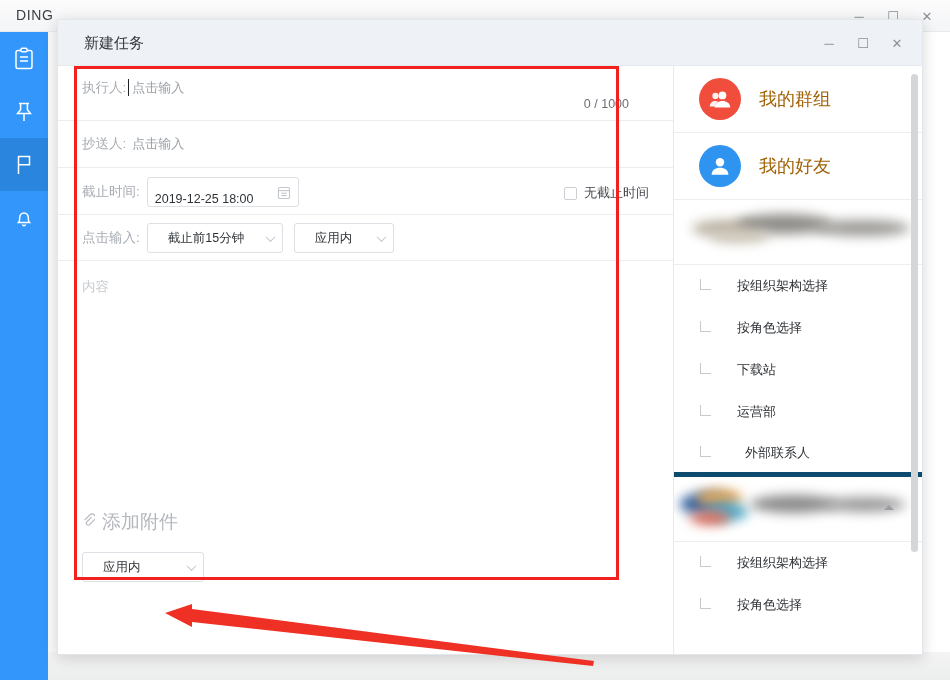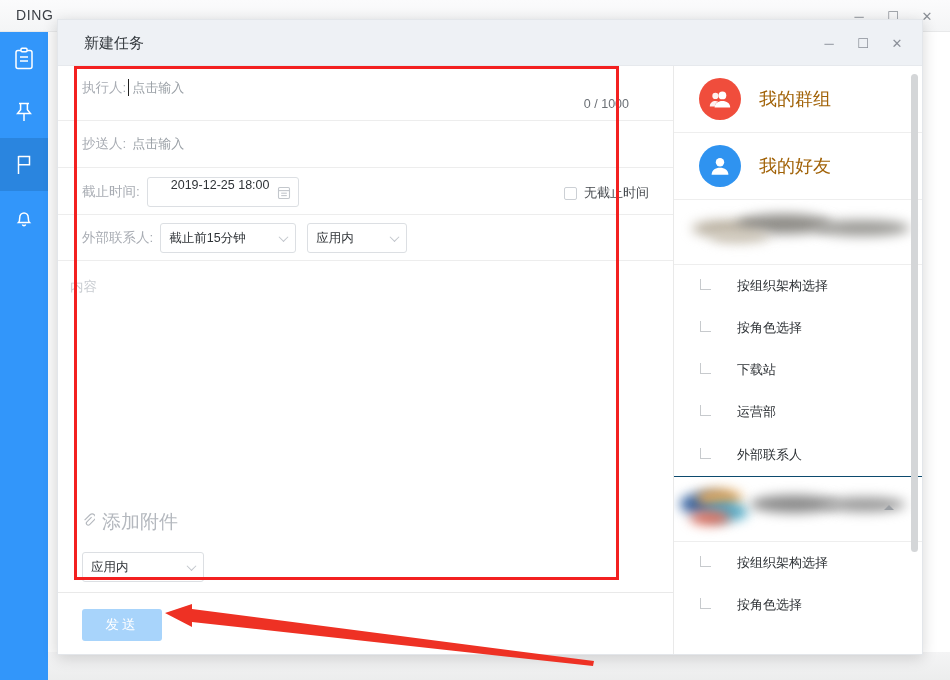--- a/index.html
+++ b/index.html
@@ -120,51 +120,51 @@
     position: absolute; right: 44px; top: 31px;
     font-size: 12.5px; color: #6b7076;
   }
   .row-cc { height: 47px; padding-top: 13px; }
   .row-due { height: 47px; padding-top: 9px; }
   .row-remind { height: 46px; padding-top: 8px; }
 
   .date-box {
     margin-left: 7px; width: 152px; height: 30px;
     border: 1px solid #dcdfe3; border-radius: 3px; background: #fff;
-    display: flex; align-items: flex-start; padding: 0 23px;
+    display: flex; align-items: flex-end; padding: 0 7px;
     position: relative;
   }
   .date-text { font-size: 12.5px; color: #2f3337; }
   .cal-icon { position: absolute; right: 7px; top: 7px; }
 
   .nodue {
     position: absolute; right: 24px; top: 16px;
     display: flex; align-items: center; gap: 7px;
   }
   .cbx {
     width: 13px; height: 13px; border: 1px solid #ccd0d5; border-radius: 2px; background: #fff;
   }
   .nodue-label { font-size: 13px; color: #44484d; }
 
   .sel {
     height: 30px; border: 1px solid #dcdfe3; border-radius: 3px; background: #fff;
-    display: flex; align-items: center; padding: 0 8px; position: relative;
+    display: flex; align-items: center; padding: 0 20px; position: relative;
   }
   .sel-text { font-size: 12.5px; color: #2f3337; }
   .chev {
     position: absolute; right: 8px; top: 11px;
     width: 7px; height: 7px; border-right: 1.3px solid #c2c6cc; border-bottom: 1.3px solid #c2c6cc;
     transform: rotate(45deg) translate(-1px,-1px);
   }
   .sel-remind { margin-left: 7px; width: 136px; }
   .sel-channel { margin-left: 11px; width: 100px; }
 
   .content-area {
     position: absolute; left: 0; top: 195px; right: 0; bottom: 88px;
-    padding: 16px 12px;
+    padding: 16px 24px;
   }
   .content-ph { font-size: 13.5px; color: #c8ccd1; }
 
   .attach-row {
     position: absolute; left: 24px; bottom: 57px;
     display: flex; align-items: center; gap: 7px;
   }
   .attach-text { font-size: 19px; color: #b4b8be; }
 
   .bottom-sel {
@@ -337,21 +337,21 @@
               </span>
             </div>
             <div class="nodue">
               <span class="cbx"></span>
               <span class="nodue-label">无截止时间</span>
             </div>
           </div>
 
           <div class="row row-remind">
             <div class="row-inner">
-              <span class="fld-label" style="line-height:30px">外部联系人:</span>
+              <span class="fld-label" style="line-height:30px">点击输入:</span>
               <span class="sel sel-remind">
                 <span class="sel-text">截止前15分钟</span>
                 <span class="chev"></span>
               </span>
               <span class="sel sel-channel">
                 <span class="sel-text">应用内</span>
                 <span class="chev"></span>
               </span>
             </div>
           </div>
@@ -368,23 +368,20 @@
             </span>
             <span class="attach-text">添加附件</span>
           </div>
 
           <span class="sel bottom-sel">
             <span class="sel-text">应用内</span>
             <span class="chev"></span>
           </span>
         </div>
 
-        <div class="send-bar">
-          <button class="send-btn">发送</button>
-        </div>
       </div>
 
       <div class="right-pane">
 
         <div class="contact-row">
           <span class="avatar av-group">
             <svg width="26" height="26" viewBox="0 0 26 26" fill="#ffffff">
               <circle cx="15.4" cy="9.4" r="3.9"></circle>
               <path d="M7.6 21.5c0-4.2 3.5-6.5 7.8-6.5s7.8 2.3 7.8 6.5z"></path>
               <circle cx="8.4" cy="9.9" r="3.1" opacity=".92"></circle>
@@ -420,21 +417,21 @@
           <span class="tree-label">按角色选择</span>
         </div>
         <div class="tree-row">
           <span class="tree-mark"></span>
           <span class="tree-label">下载站</span>
         </div>
         <div class="tree-row">
           <span class="tree-mark"></span>
           <span class="tree-label">运营部</span>
         </div>
-        <div class="tree-row" style="border-bottom:1px solid #0c4a6e; height:44px;">
+        <div class="tree-row" style="border-bottom:5px solid #0c4a6e; height:44px;gap:8px;">
           <span class="tree-mark"></span>
           <span class="tree-label">外部联系人</span>
         </div>
 
         <div class="blur-block">
           <span class="smudge" style="left:6px; top:16px; width:52px; height:22px; background:#2f5fa0;"></span>
           <span class="smudge" style="left:22px; top:12px; width:46px; height:18px; background:#e0a65a;"></span>
           <span class="smudge" style="left:30px; top:26px; width:44px; height:18px; background:#4fa8c4;"></span>
           <span class="smudge" style="left:16px; top:34px; width:40px; height:14px; background:#e2705c;"></span>
           <span class="smudge" style="left:76px; top:18px; width:88px; height:18px; background:#8a8a8a;"></span>

